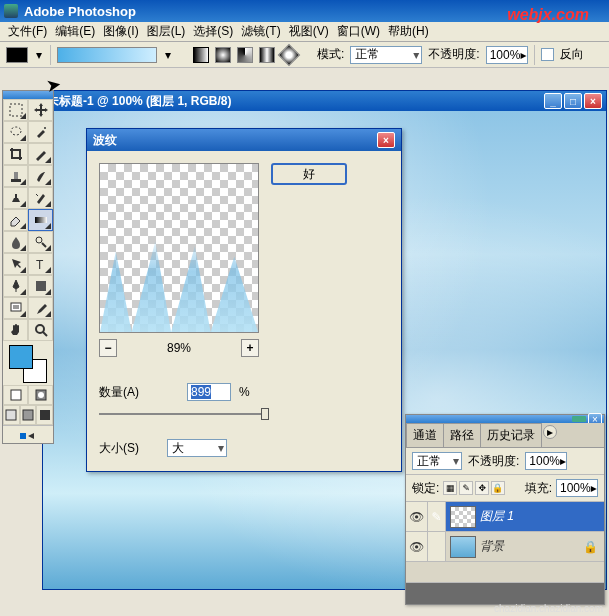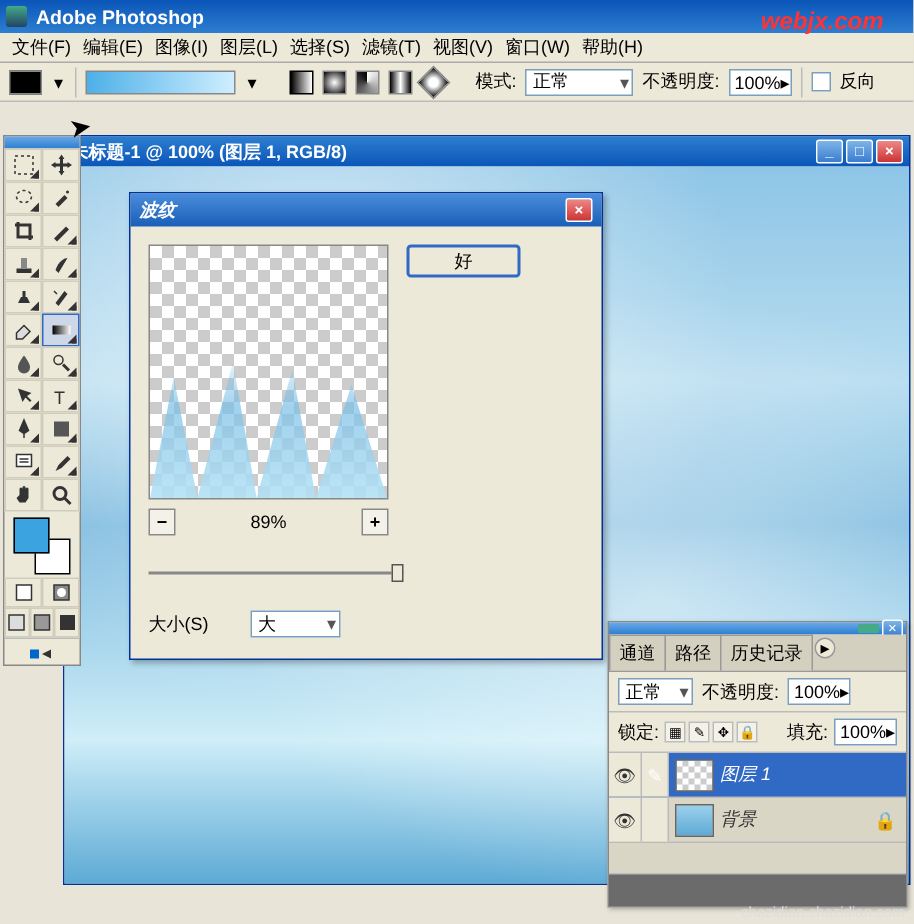--- a/index.html
+++ b/index.html
@@ -52,21 +52,21 @@
 .docwin-title .t { flex: 1; }
 .winbtns { display: flex; gap: 2px; }
 .winbtn { width: 18px; height: 16px; background: linear-gradient(#7db5e8,#3a7dd0); border: 1px solid #fff; border-radius: 2px; color: #fff; display: flex; align-items: center; justify-content: center; font-size: 10px; cursor: pointer; }
 .winbtn.close { background: linear-gradient(#e88,#c33); }
 .doc-canvas { width: 100%; height: calc(100% - 20px); background: linear-gradient(180deg, #8ec5e6 0%, #b8ddf0 30%, #7ab9de 50%, #cfeef8 80%, #5daad5 100%); position: relative; }
 .doc-canvas::before { content: ""; position: absolute; inset: 0; background: radial-gradient(ellipse at 30% 20%, rgba(255,255,255,.6), transparent 50%), radial-gradient(ellipse at 70% 60%, rgba(255,255,255,.5), transparent 50%); }
 
 
 .dialog { position: absolute; left: 86px; top: 128px; width: 316px; background: #ece9d8; border: 1px solid #003399; box-shadow: 2px 2px 4px rgba(0,0,0,.3); z-index: 50; }
 .dialog-title { height: 22px; background: linear-gradient(#4a8ddc,#1a5fb8); color: #fff; display: flex; align-items: center; padding: 0 6px; font-weight: bold; }
-.dialog-title .dt { flex: 1; font-style: italic; }
+.dialog-title .dt { flex: 1; }
 .dialog-body { padding: 12px; display: flex; gap: 12px; }
 .preview-col { display: flex; flex-direction: column; align-items: center; }
 .preview-box { width: 160px; height: 170px; border: 1px solid #888; background: repeating-conic-gradient(#ccc 0 25%, #fff 0 50%) 0 0/16px 16px; position: relative; overflow: hidden; }
 .preview-box .wave { position: absolute; bottom: 0; left: 0; width: 100%; height: 60%; }
 .preview-box .wave::before { content: ""; position: absolute; inset: 0; background: linear-gradient(180deg, transparent, rgba(120,190,230,.7) 40%, rgba(180,225,245,.9)); clip-path: polygon(0 100%, 10% 20%, 20% 100%, 35% 10%, 45% 100%, 60% 15%, 70% 100%, 85% 25%, 100% 100%); }
 .zoom-row { display: flex; align-items: center; gap: 6px; margin-top: 6px; width: 100%; justify-content: space-between; }
 .zoom-btn { width: 18px; height: 18px; border: 1px solid #888; background: #f4f2e8; display: flex; align-items: center; justify-content: center; cursor: pointer; font-weight: bold; }
 .controls-col { display: flex; flex-direction: column; gap: 6px; }
 .dlg-btn { width: 76px; height: 22px; background: #ece9d8; border: 1px solid #888; border-radius: 3px; cursor: pointer; }
 .dlg-btn.default { border: 2px solid #316ac5; }
@@ -348,20 +348,27 @@
         <div class="zoom-btn">−</div>
         <span>89%</span>
         <div class="zoom-btn">+</div>
       </div>
     </div>
     <div class="controls-col">
       <button class="dlg-btn default">好</button>
     </div>
   </div>
   <div class="dialog-lower">
+    <div class="field-row">
+      <span style="width:80px">数量(A)</span>
+      <div class="text-input sel">
+          <span>899</span>
+        </div>
+      <span>%</span>
+    </div>
     <div class="slider" style="margin:6px 0 0 0">
       <div class="slider-track"></div>
         <div class="slider-thumb"></div>
     </div>
     <div class="field-row" style="margin-top:18px">
       <span style="width:60px">大小(S)</span>
       <div class="select" style="width:60px">
           <span>大</span>
         </div>
     </div>

